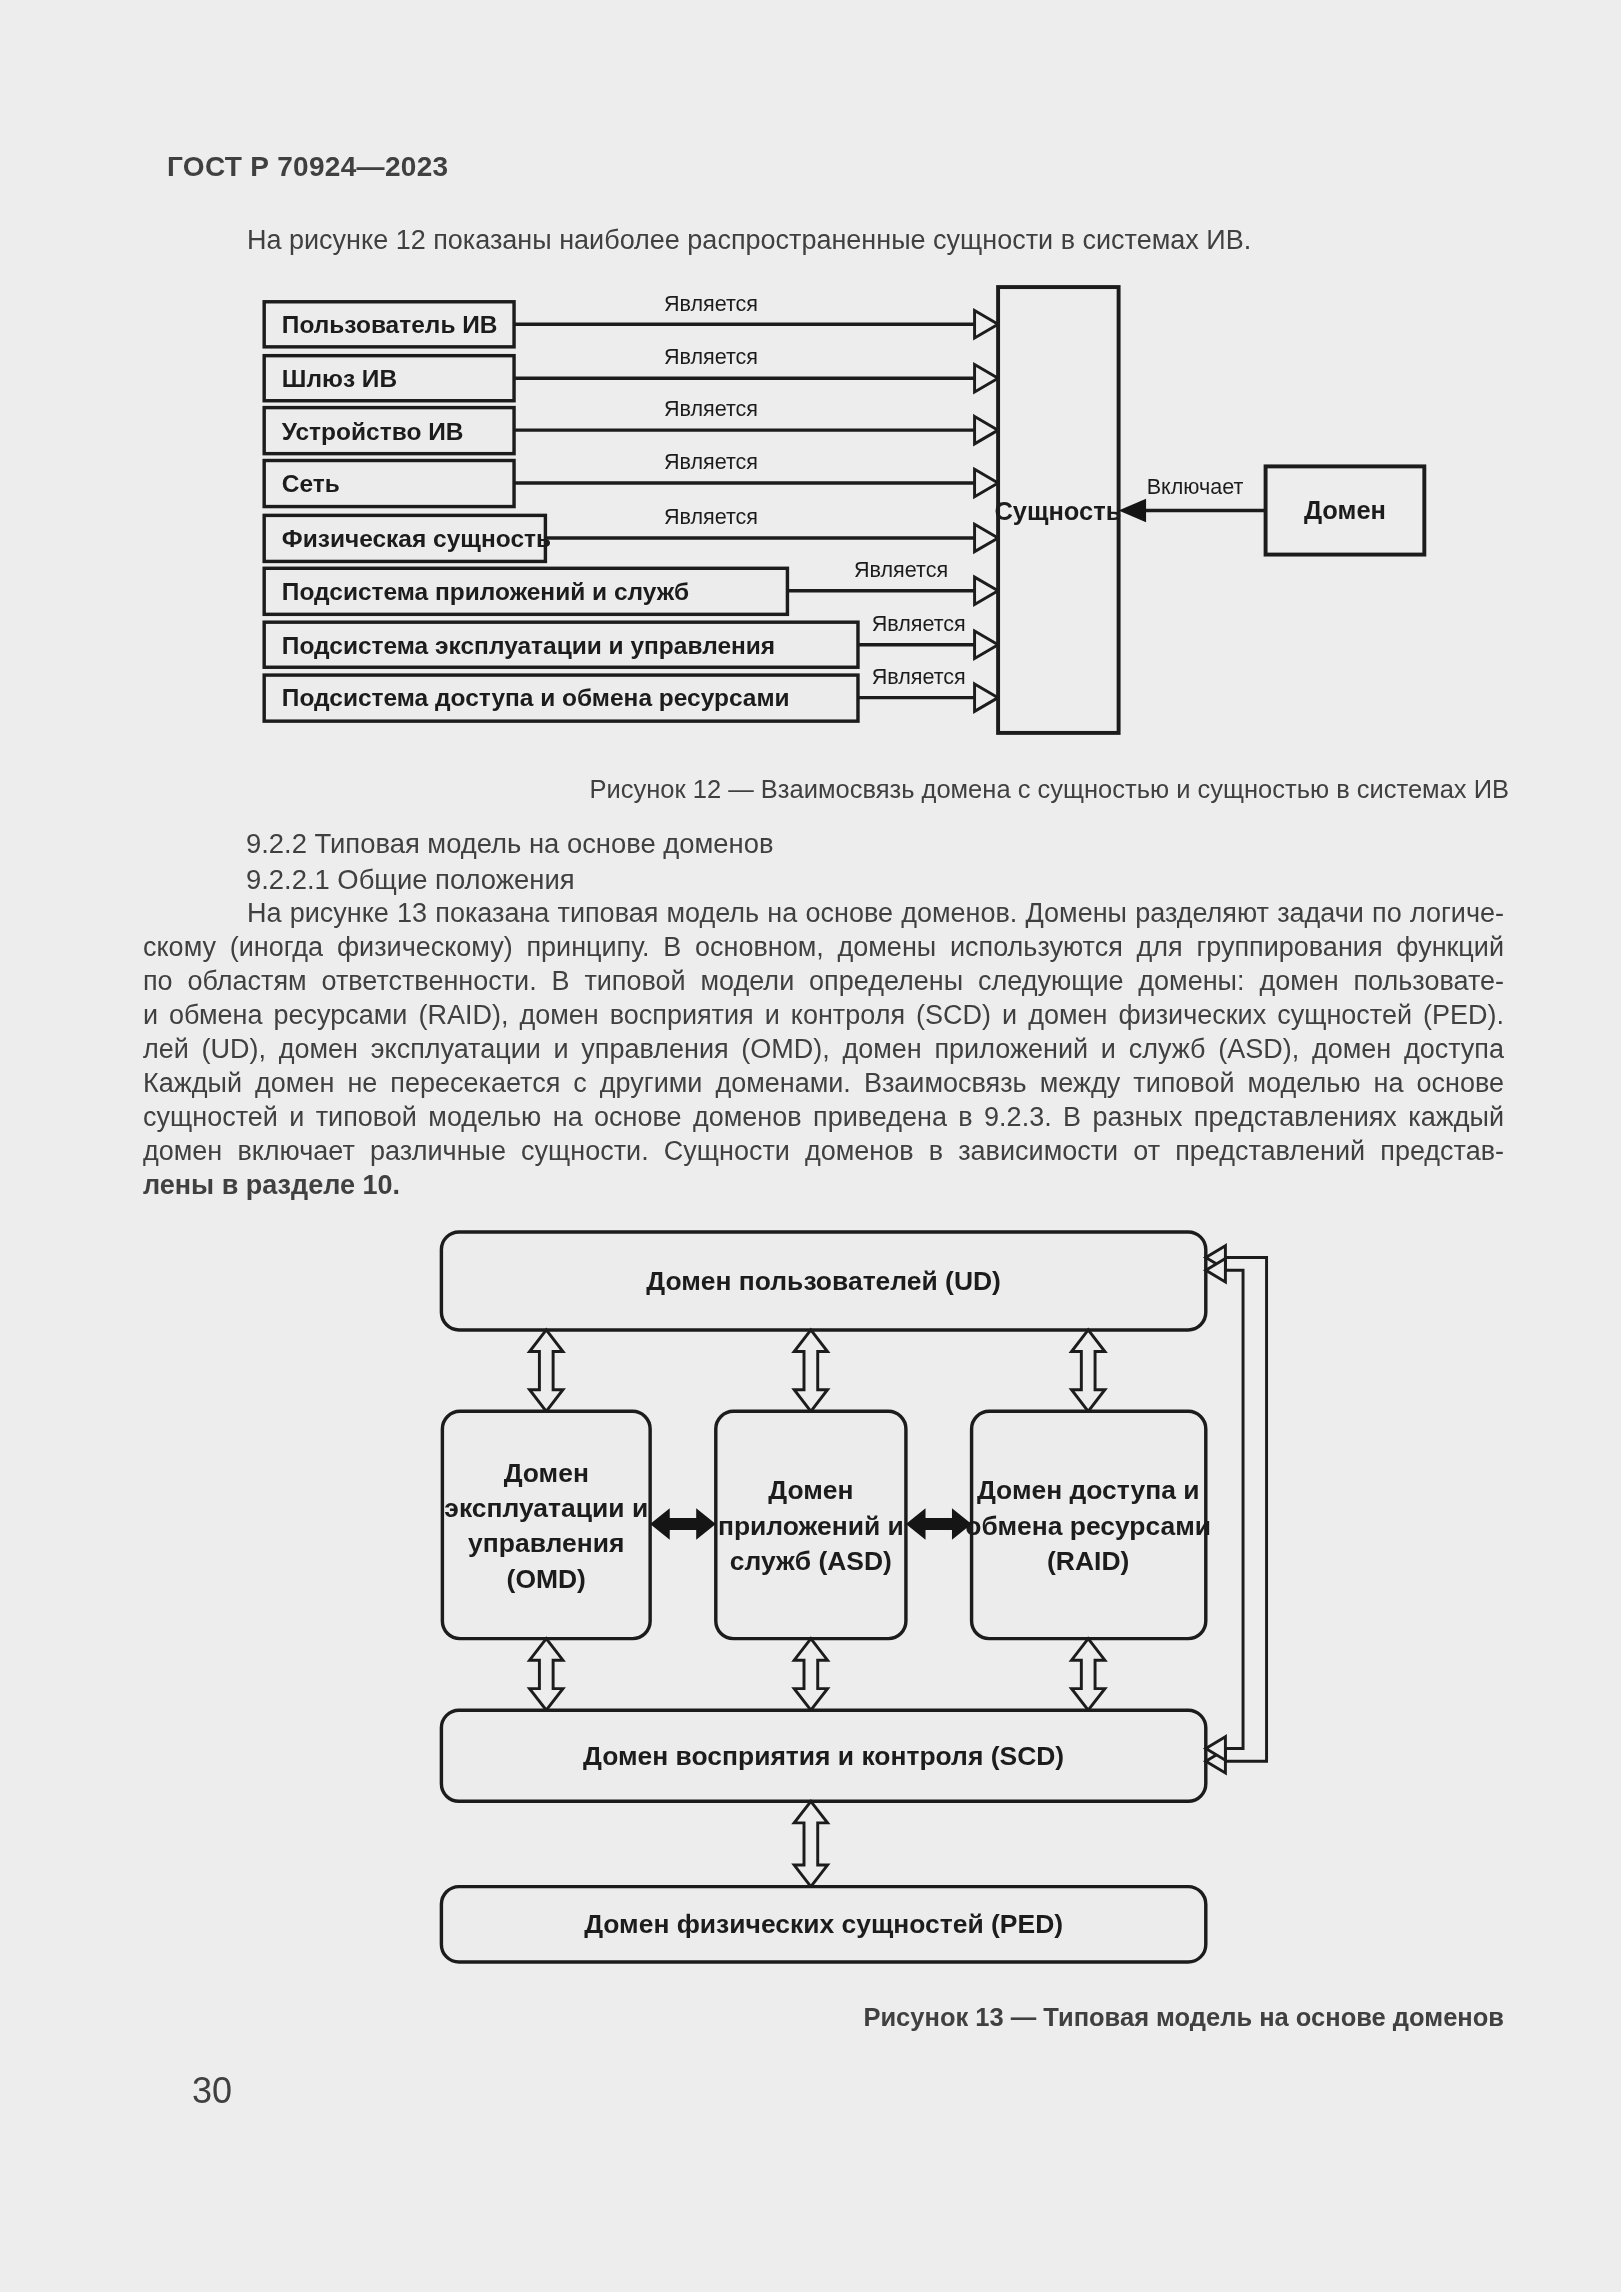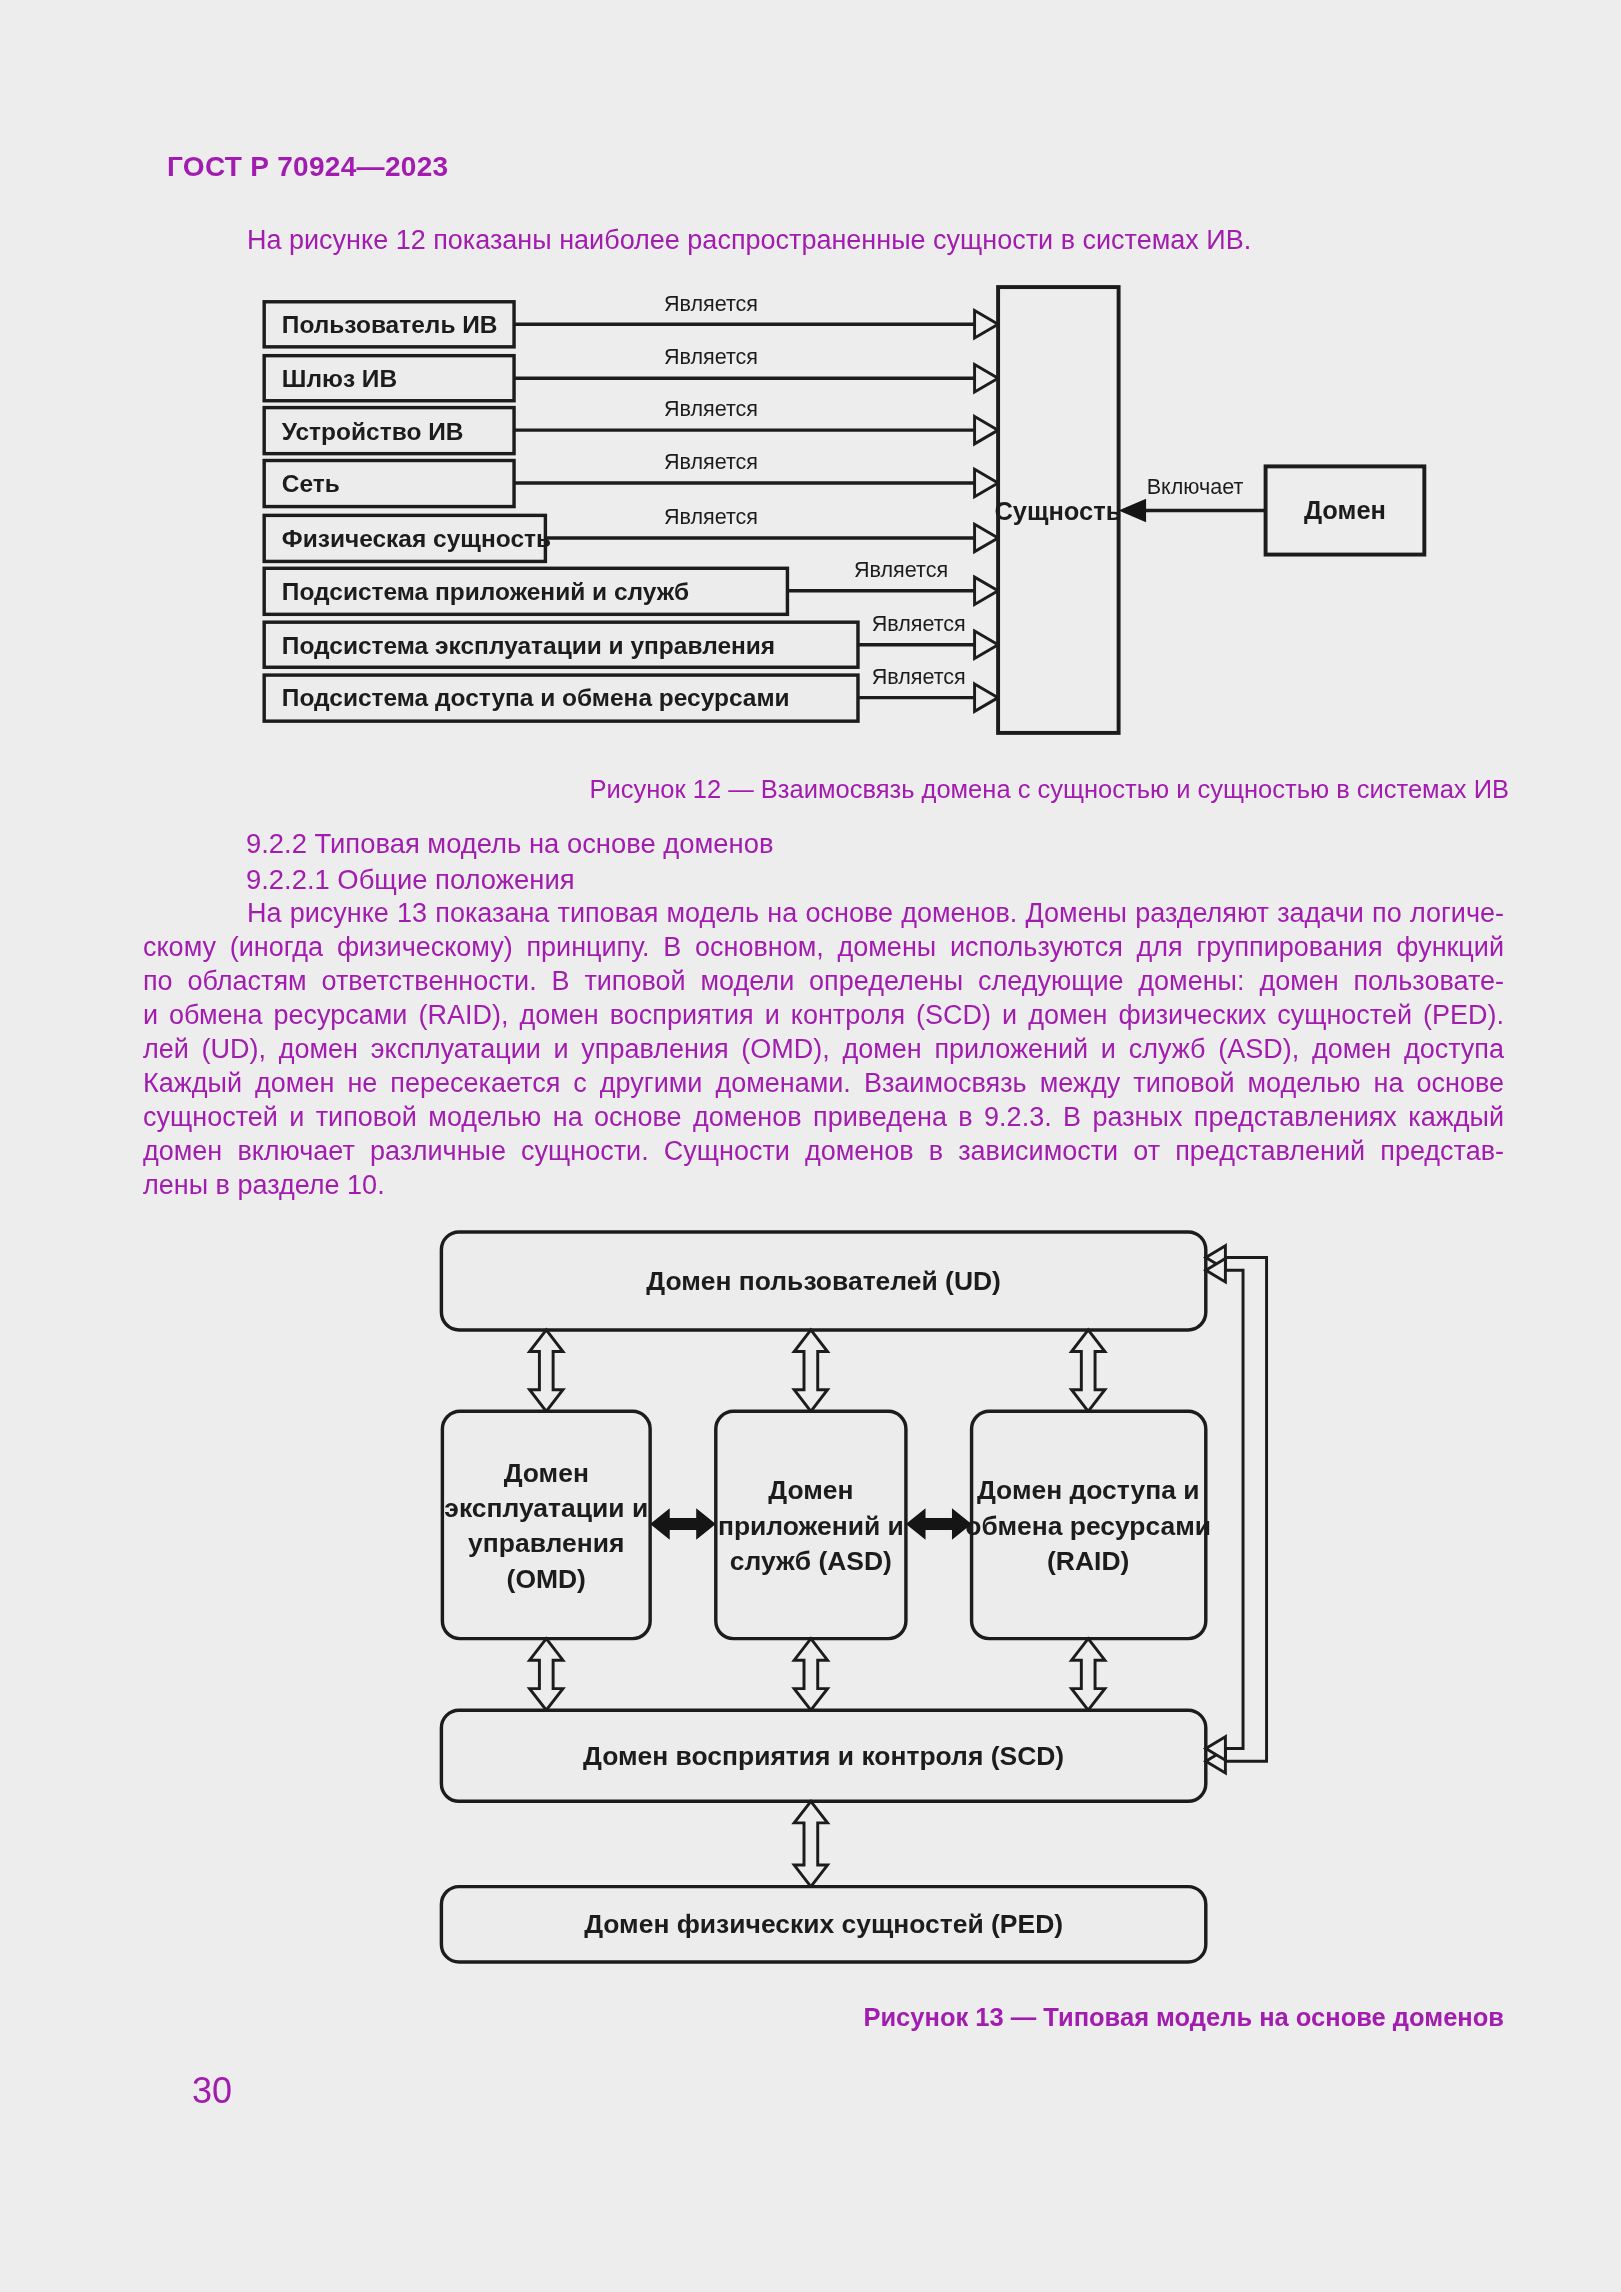--- a/index.html
+++ b/index.html
@@ -1,30 +1,30 @@
 <!DOCTYPE html>
 <html lang="ru"><head>
 <meta charset="utf-8">
 <style>
   html,body{margin:0;padding:0;background:#e7e7e7;}
   .page{
     position:relative;width:1621px;height:2293px;background:#ededed;
-    font-family:"Liberation Sans",sans-serif;color:#a21caf;overflow:hidden;
+    font-family:"Liberation Sans",sans-serif;color:#404040;overflow:hidden;
   }
   .std-code{position:absolute;left:167px;top:151px;font-size:28px;font-weight:bold;letter-spacing:0.3px;white-space:nowrap;}
   .intro{position:absolute;left:143px;top:225px;width:1361px;padding-left:104px;font-size:27px;white-space:nowrap;}
   .cap{position:absolute;font-size:25.5px;text-align:right;white-space:nowrap;}
   .cap12{left:186px;top:775px;width:1323px;}
   .cap13{left:230px;top:2003px;width:1274px;font-weight:bold;}
   .h-bold{position:absolute;left:246px;top:828px;font-size:27.4px;font-weight:normal;white-space:nowrap;}
   .h-sub{position:absolute;left:246px;top:864px;font-size:27.4px;white-space:nowrap;}
   .para{position:absolute;left:143px;top:896px;width:1361px;font-size:27px;}
   .pline{height:34px;line-height:34px;text-align:justify;text-align-last:justify;white-space:nowrap;}
   .pline.first{padding-left:104px;}
-  .pline.last{text-align-last:left;}
+  .pline.last{text-align-last:left;font-weight:bold;}
   .pageno{position:absolute;left:192px;top:2070px;font-size:36px;}
   svg{position:absolute;overflow:visible;}
   svg text{font-family:"Liberation Sans",sans-serif;fill:#1c1c1c;}
   .fbox{fill:#ececec;stroke:#1c1c1c;stroke-width:3.5;}
   .fbig{fill:#ededed;stroke:#1c1c1c;stroke-width:4;}
   .fline{stroke:#1c1c1c;stroke-width:3.5;}
   .fhead{fill:#ededed;stroke:#1c1c1c;stroke-width:3;stroke-linejoin:miter;}
   .ffill{fill:#151515;stroke:none;}
   .flabel{font-size:25px;font-weight:bold;}
   .fsmall{font-size:22px;text-anchor:middle;}

